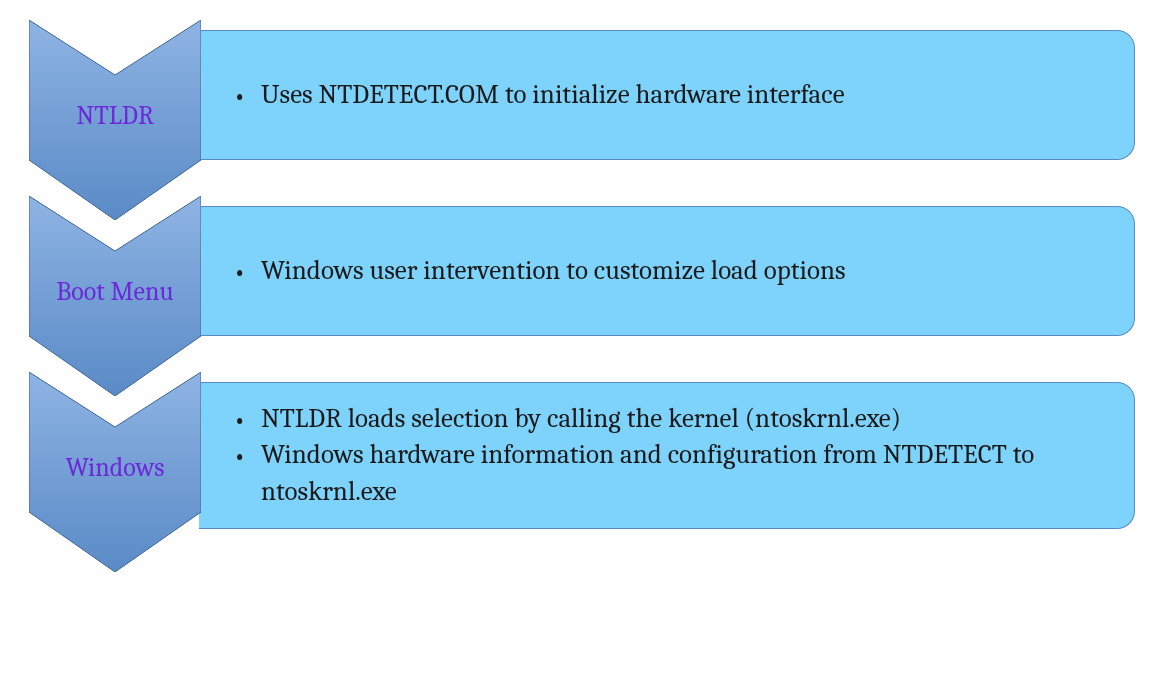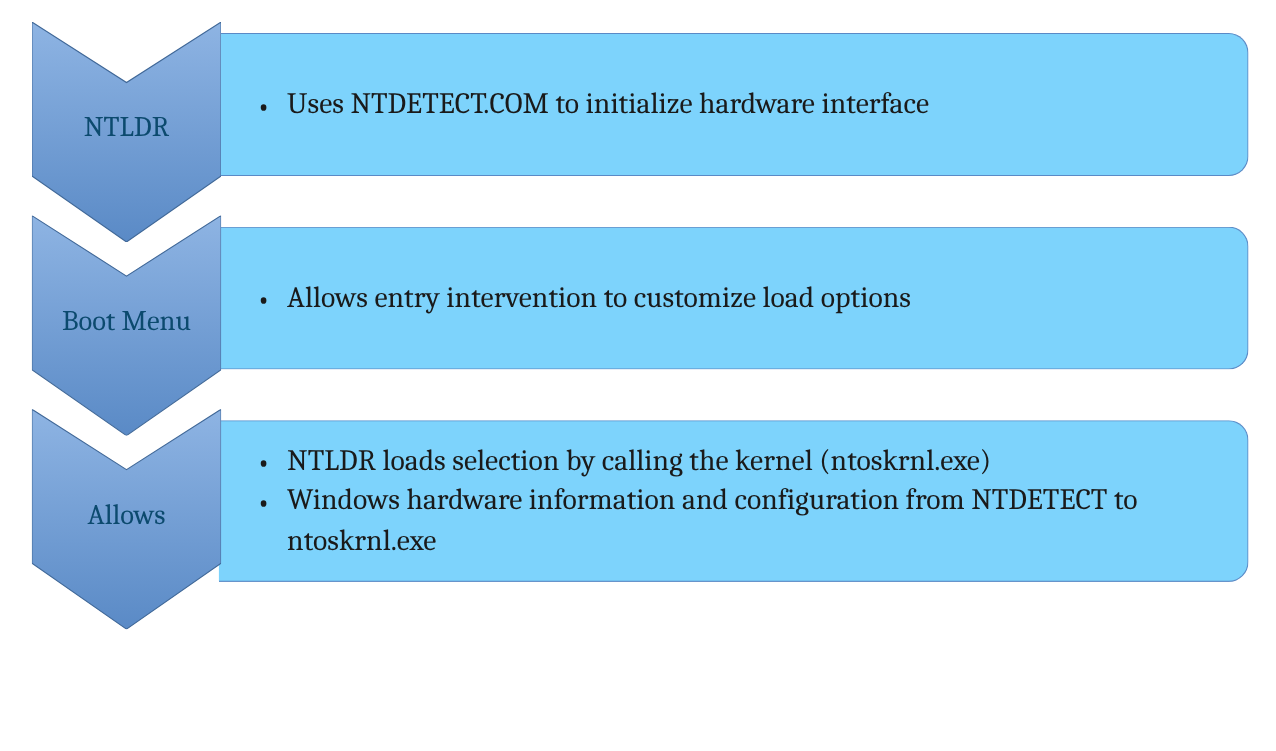--- a/index.html
+++ b/index.html
@@ -36,21 +36,21 @@
   .chevron svg {
     width: 100%;
     height: 100%;
     display: block;
   }
   .chevron-label {
     position: absolute;
     top: 48%;
     left: 50%;
     transform: translate(-50%, -50%);
-    color: #0c4a6e;
+    color: #6d28d9;
     font-size: 26px;
     font-family: Cambria, Georgia, serif;
     white-space: nowrap;
     text-align: right;
   }
   .content-box {
     flex: 1;
     border: 1.5px solid #5a8ac6;
     border-top-right-radius: 18px;
     border-bottom-right-radius: 18px;
@@ -123,38 +123,38 @@
             <stop offset="100%" stop-color="#5a8ac6"></stop>
           </linearGradient>
         </defs>
         <path d="M0,0 L86,55 L172,0 L172,140 L86,200 L0,140 Z" fill="url(#g2)" stroke="#3f6797" stroke-width="1"></path>
       </svg>
       <div class="chevron-label">Boot Menu</div>
     </div>
   </div>
   <div class="content-box">
     <ul>
-      <li>Allows entry intervention to customize load options</li>
+      <li>Windows user intervention to customize load options</li>
     </ul>
   </div>
 </div>
 
 <div class="row">
   <div class="chevron-wrapper">
     <div class="chevron">
       <svg viewBox="0 0 172 200">
         <defs>
           <linearGradient id="g3" x1="0" y1="0" x2="0" y2="1">
             <stop offset="0%" stop-color="#8eb4e3"></stop>
             <stop offset="100%" stop-color="#5a8ac6"></stop>
           </linearGradient>
         </defs>
         <path d="M0,0 L86,55 L172,0 L172,140 L86,200 L0,140 Z" fill="url(#g3)" stroke="#3f6797" stroke-width="1"></path>
       </svg>
-      <div class="chevron-label">Allows</div>
+      <div class="chevron-label">Windows</div>
     </div>
   </div>
   <div class="content-box">
     <ul>
       <li>NTLDR loads selection by calling the kernel (ntoskrnl.exe)</li>
       <li>Windows hardware information and configuration from NTDETECT to ntoskrnl.exe</li>
     </ul>
   </div>
 </div>
 

